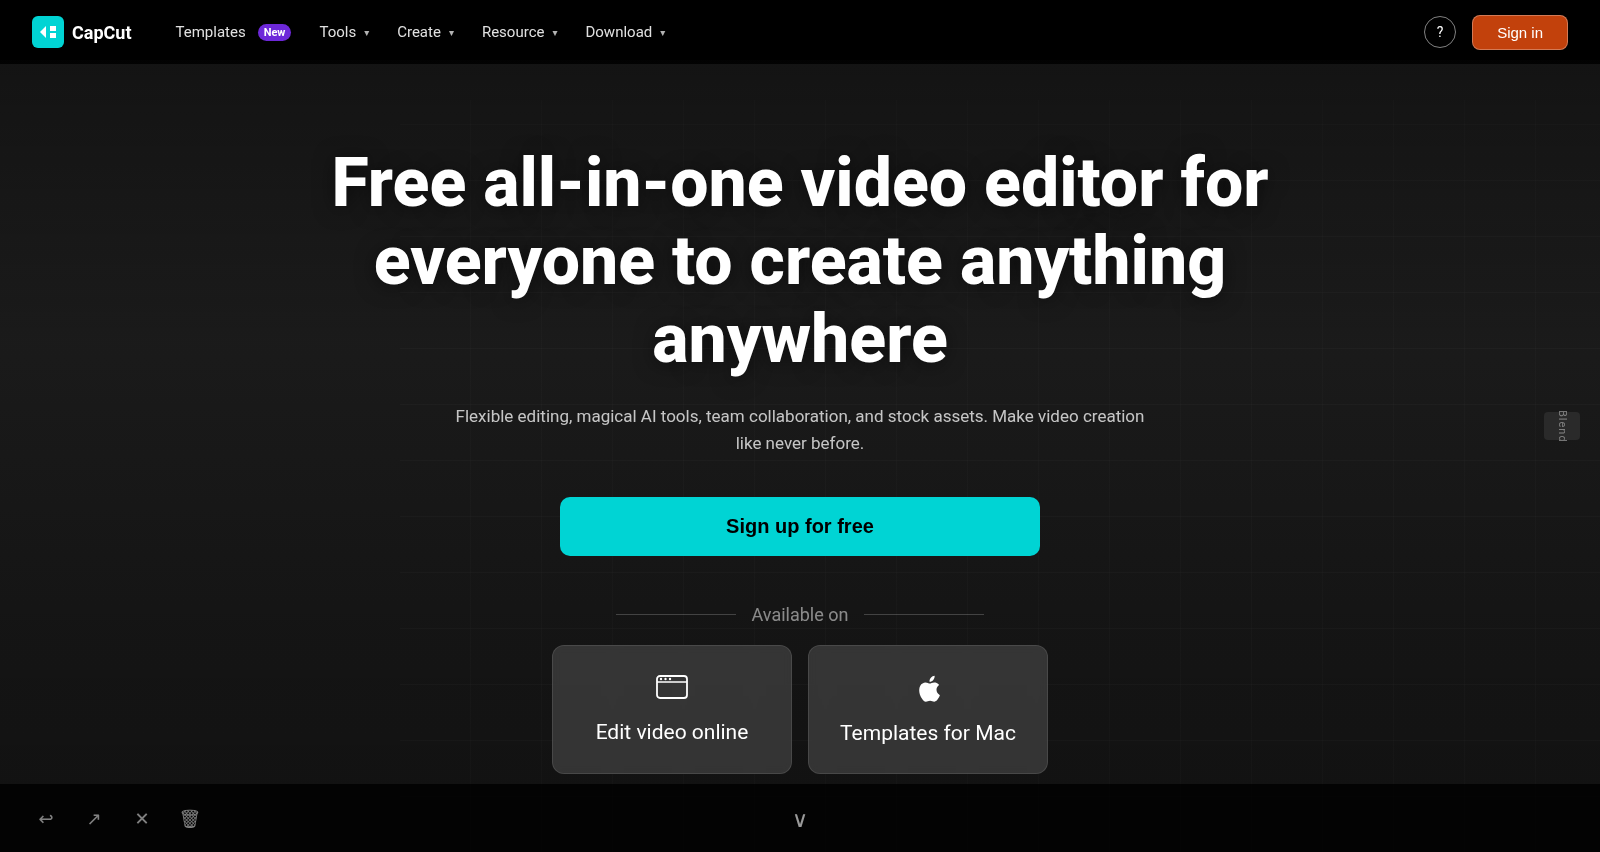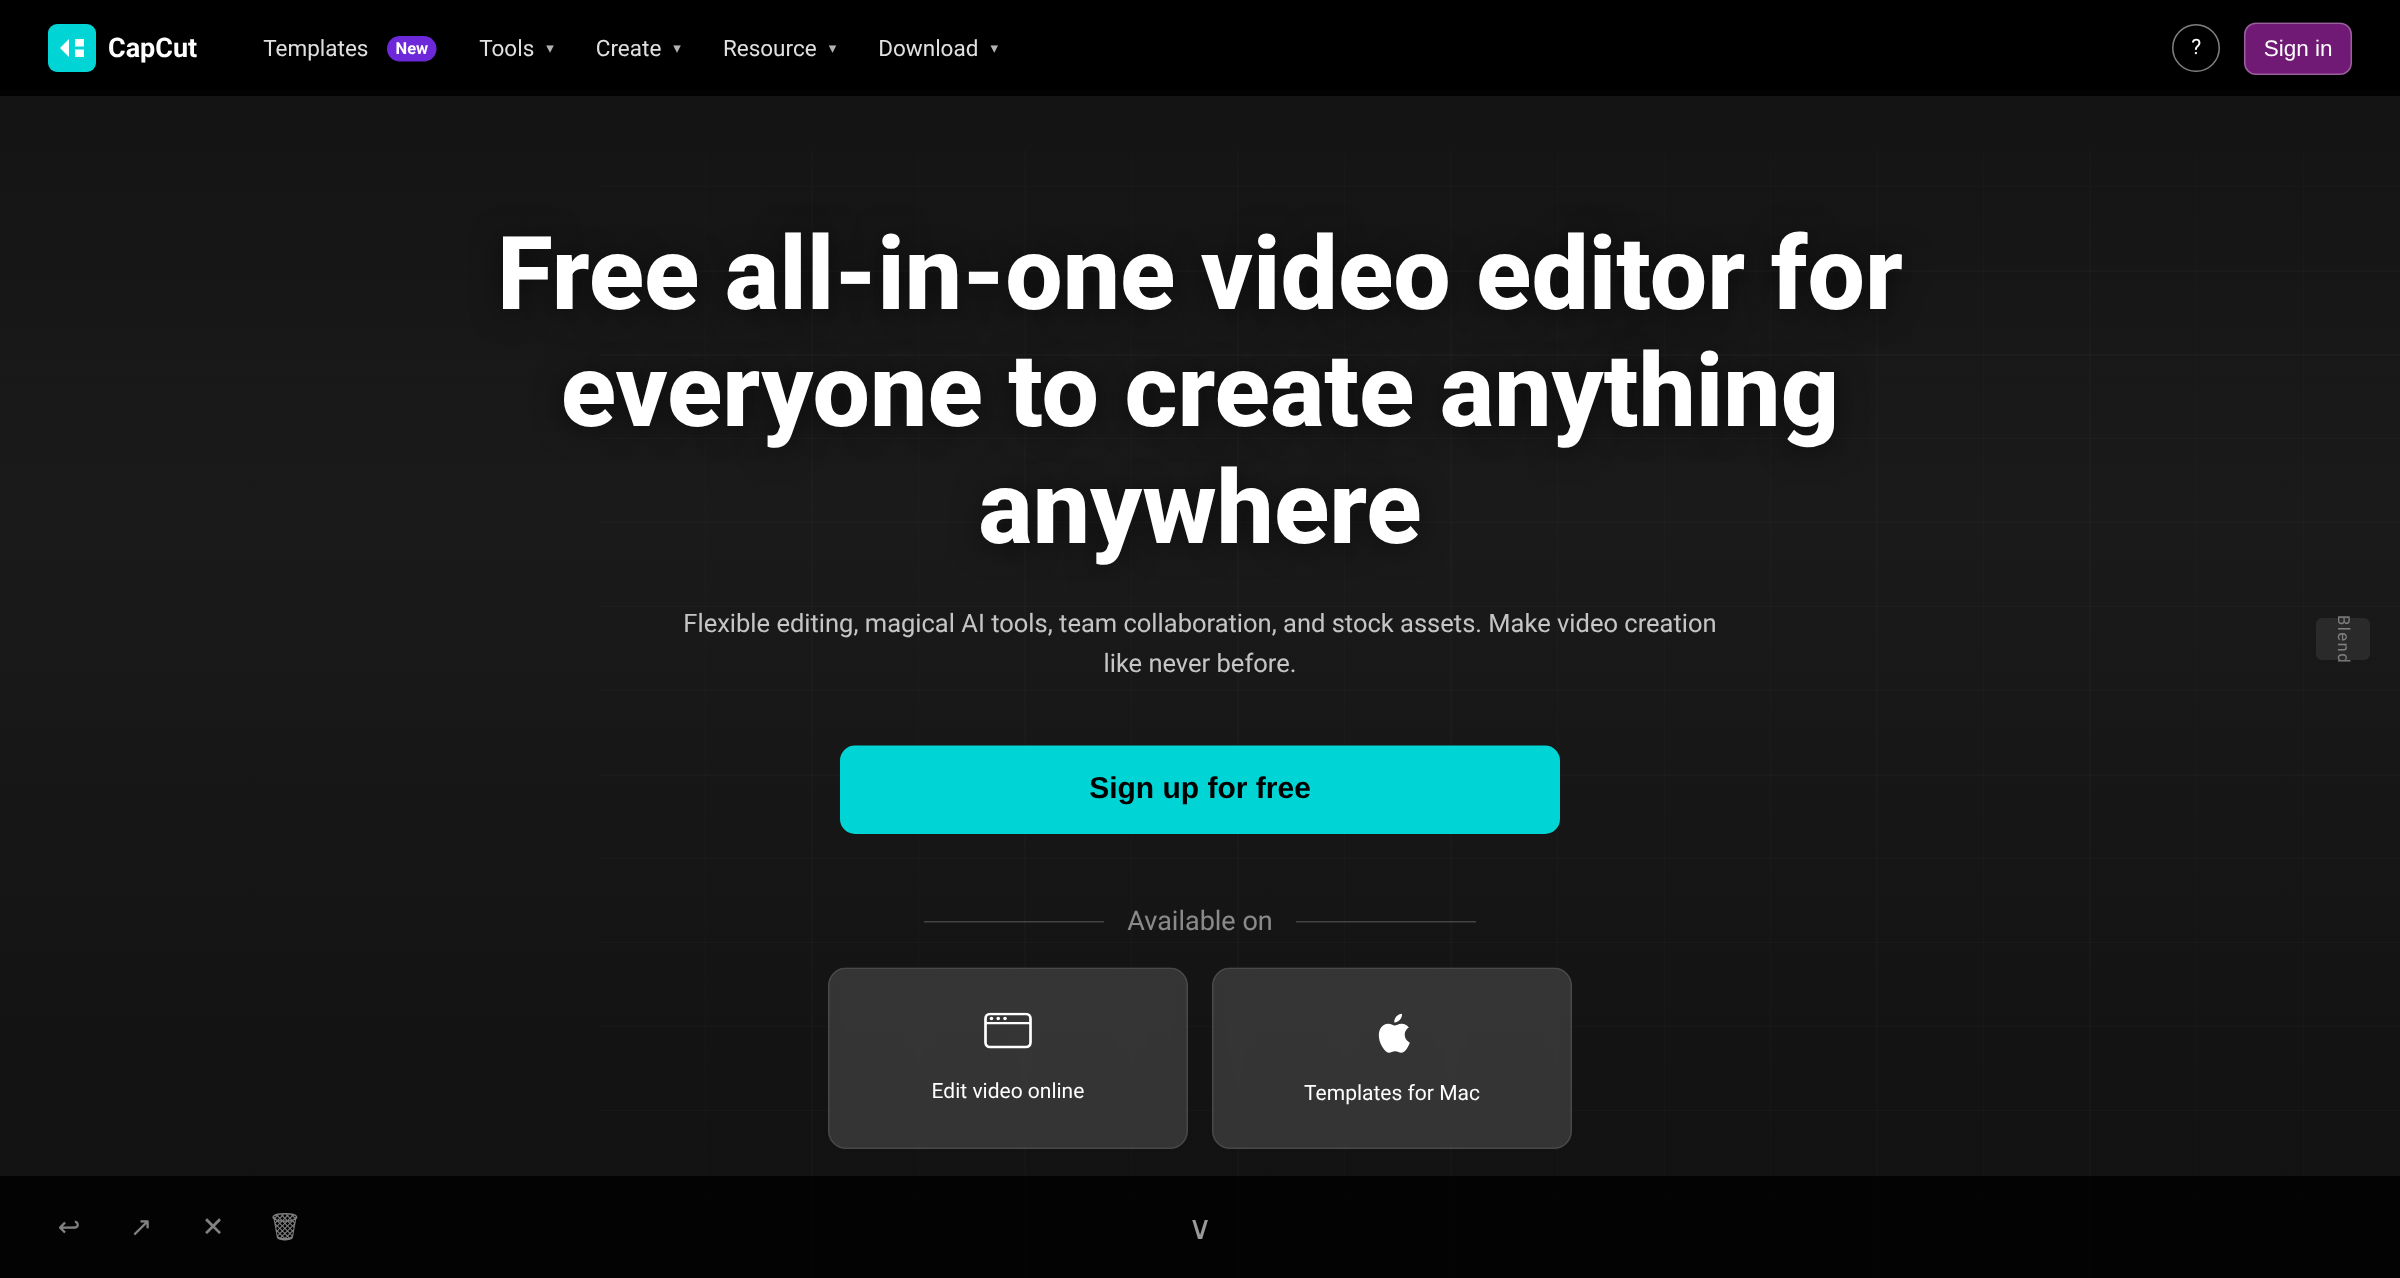--- a/index.html
+++ b/index.html
@@ -157,22 +157,22 @@
       border: 1.5px solid rgba(255,255,255,0.5);
       display: flex;
       align-items: center;
       justify-content: center;
       cursor: pointer;
       font-size: 14px;
       color: #fff;
     }
 
     .sign-in-btn {
-      padding: 8px 12px;
-      background: #701a75;
+      padding: 8px 24px;
+      background: #c2410c;
       border: 1px solid rgba(255,255,255,0.3);
       color: #fff;
       font-size: 15px;
       font-weight: 500;
       border-radius: 8px;
       cursor: pointer;
     }
 
     
     .hero {
@@ -253,21 +253,21 @@
       flex-direction: column;
       align-items: center;
       justify-content: center;
       gap: 12px;
       width: 240px;
       padding: 28px 20px;
       background: rgba(80,80,80,0.55);
       border: 1px solid rgba(255,255,255,0.1);
       border-radius: 12px;
       color: #fff;
-      font-size: 14px;
+      font-size: 21px;
       cursor: pointer;
       backdrop-filter: blur(4px);
       transition: background 0.2s;
     }
 
     .platform-icon {
       font-size: 28px;
       line-height: 1;
     }
 

